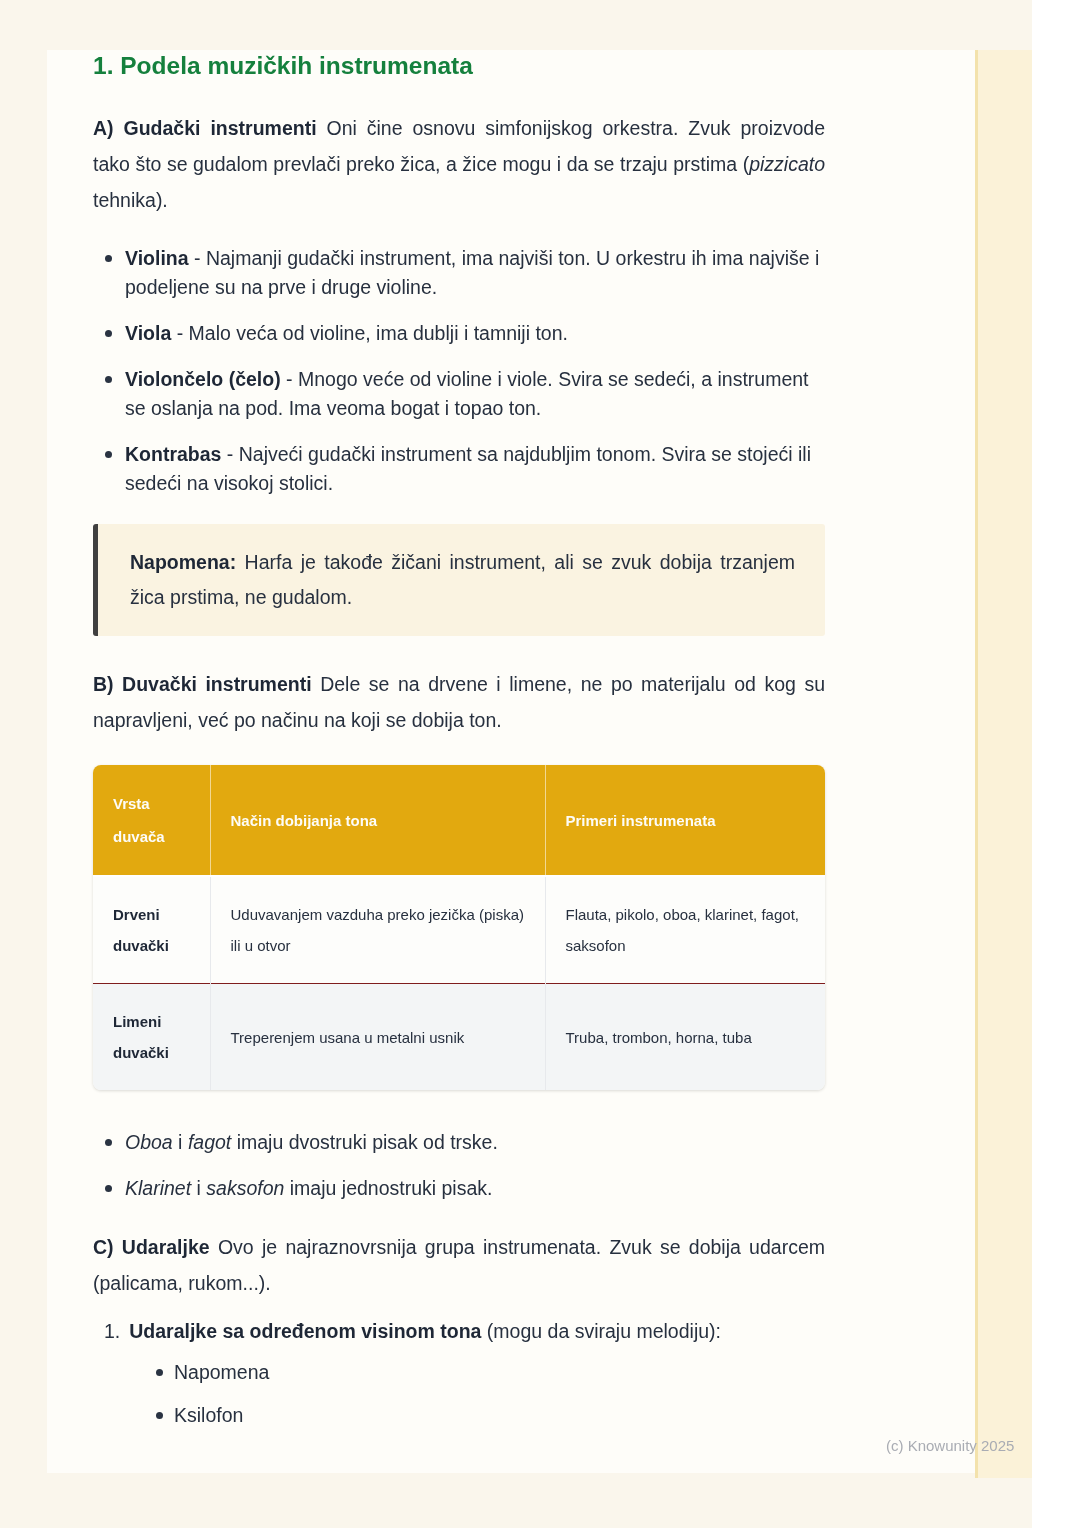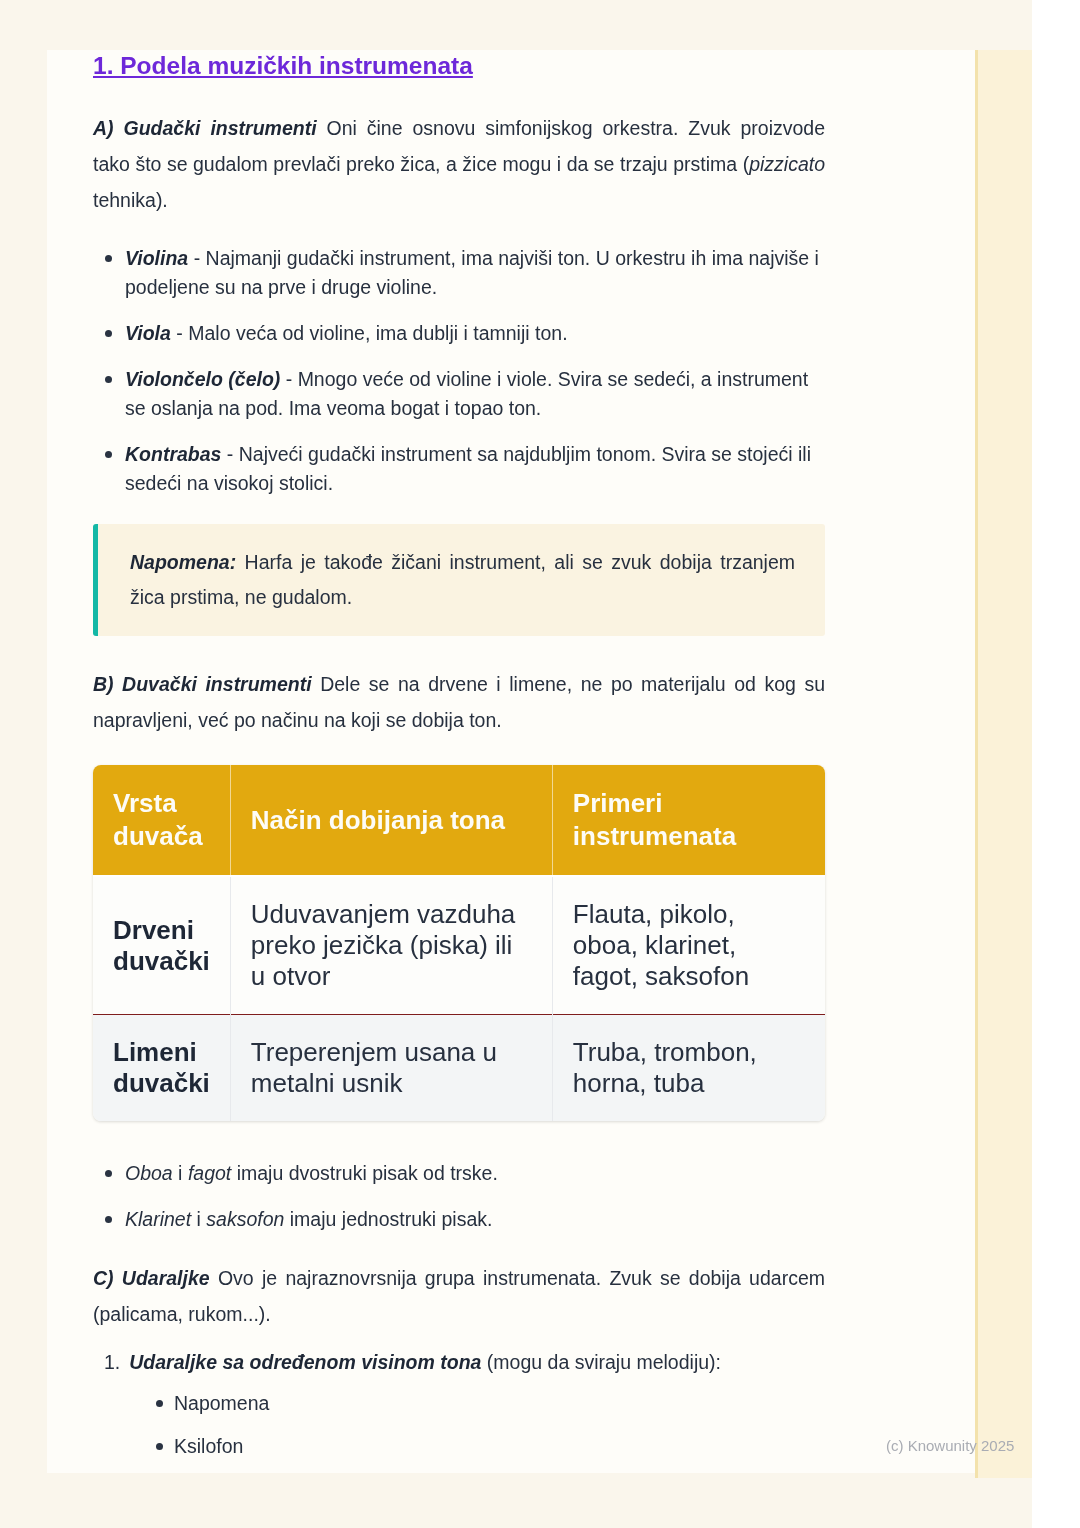--- a/index.html
+++ b/index.html
@@ -29,70 +29,69 @@
     border-left: 3px solid #F3E2AC;
   }
   .content {
     position: absolute; left: 93px; top: 52px;
     width: 732px;
     font-size: 19.5px;
   }
   .doc-title {
     font-size: 24.5px;
     font-weight: 700;
-    color: #6d28d9;
+    color: #15803d;
     line-height: 28px;
     margin-bottom: 30px;
-    text-decoration: underline;
   }
   p.lead {
     line-height: 36px;
     text-align: justify;
   }
   .lead-a { margin-bottom: 26px; }
   .lead-b { margin-bottom: 27px; }
   .lead-c { margin-bottom: 16px; }
-  .b { font-weight: 700; color: #1E2736; font-style: italic; }
+  .b { font-weight: 700; color: #1E2736; }
   .i { font-style: italic; margin-top: 11px; }
   ul.dot-list { list-style: none; }
   ul.dot-list > li {
     position: relative;
     padding-left: 32px;
     line-height: 29px;
     margin-bottom: 17px;
   }
   ul.dot-list > li::before {
     content: "";
     position: absolute;
     left: 12px; top: 11px;
     width: 7px; height: 7px;
     border-radius: 50%;
     background: #2A3342;
   }
   .a-list { margin-bottom: 26px; }
   .note-box {
     background: #FAF3E1;
-    border-left: 5px solid #14b8a6;
+    border-left: 5px solid #404040;
     border-radius: 3px;
     padding: 21px 30px 21px 32px;
     line-height: 35px;
     text-align: justify;
     margin-bottom: 30px;
   }
   .table-wrap {
     border-radius: 8px;
     overflow: hidden;
     box-shadow: 0 1px 3px rgba(40, 40, 30, 0.16);
     margin-bottom: 38px;
     background: #FDFDFB;
   }
   table.instr-table {
     width: 100%;
     border-collapse: collapse;
-    font-size: 26px;
+    font-size: 15px;
   }
   table.instr-table th {
     background: #E2A90F;
     color: #FDFCF7;
     font-weight: 700;
     text-align: left;
     vertical-align: middle;
     padding: 22px 20px;
     line-height: 33px;
     border-right: 1px solid rgba(255,255,255,0.55);

